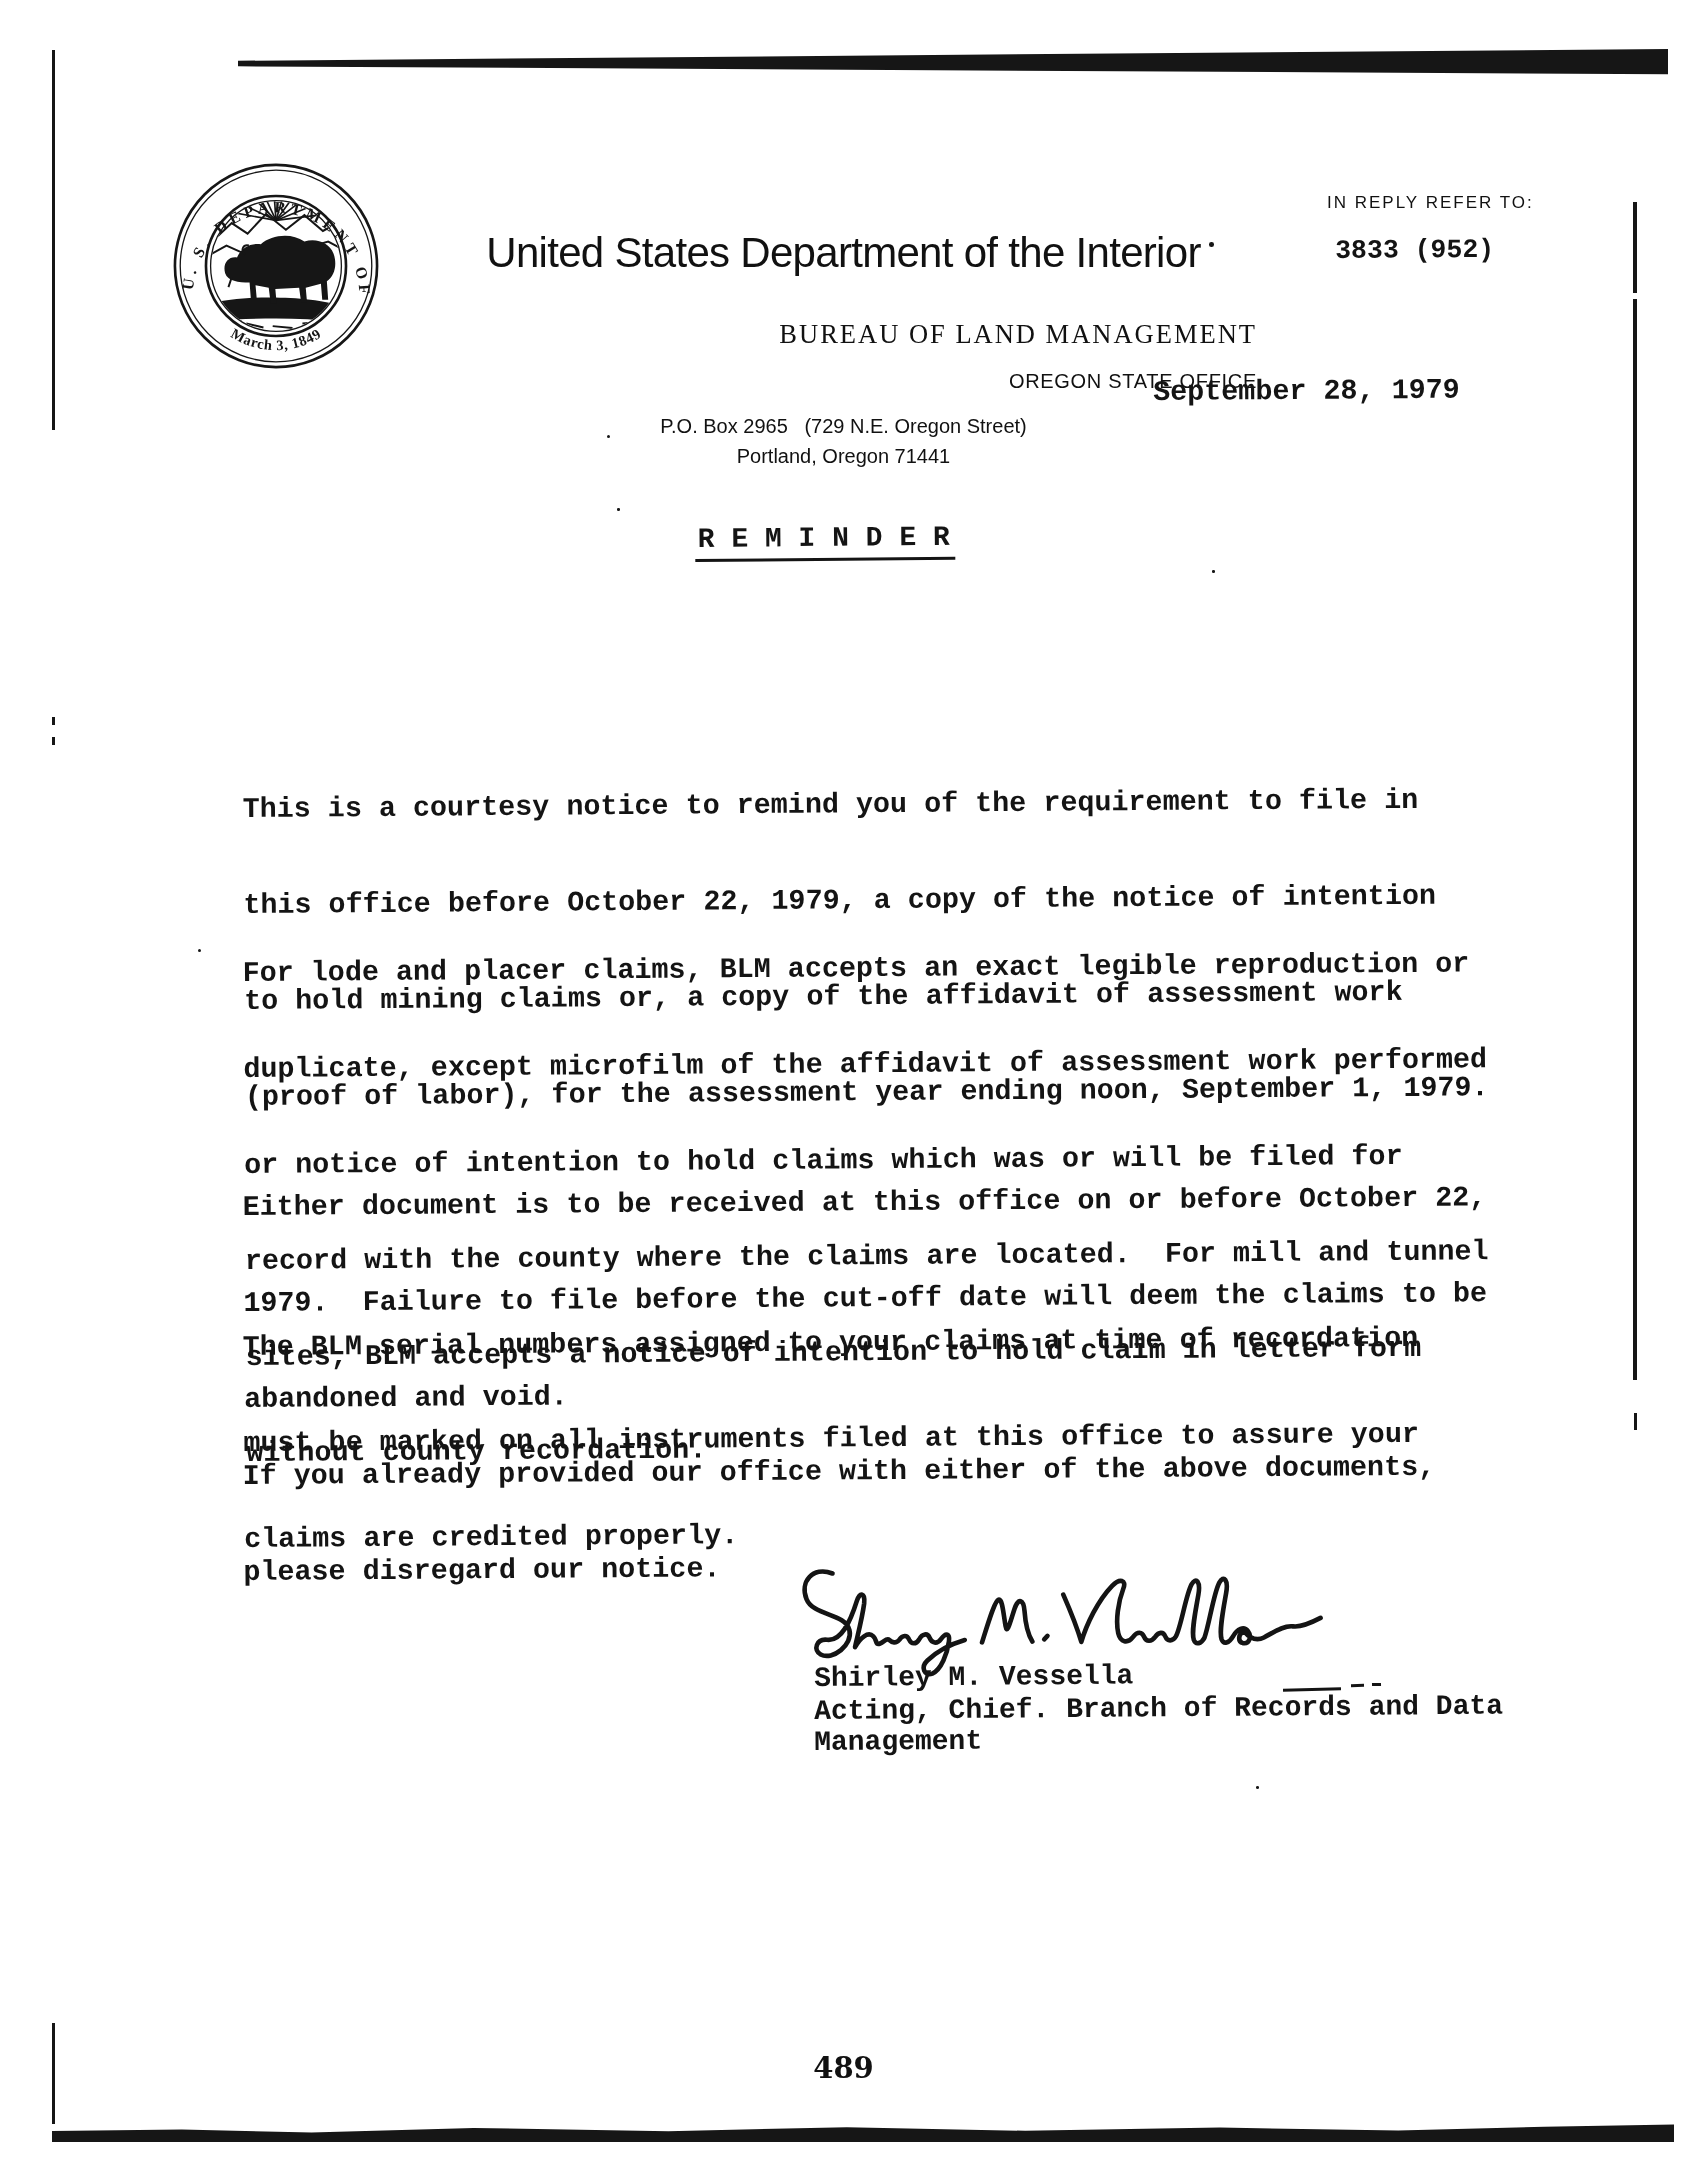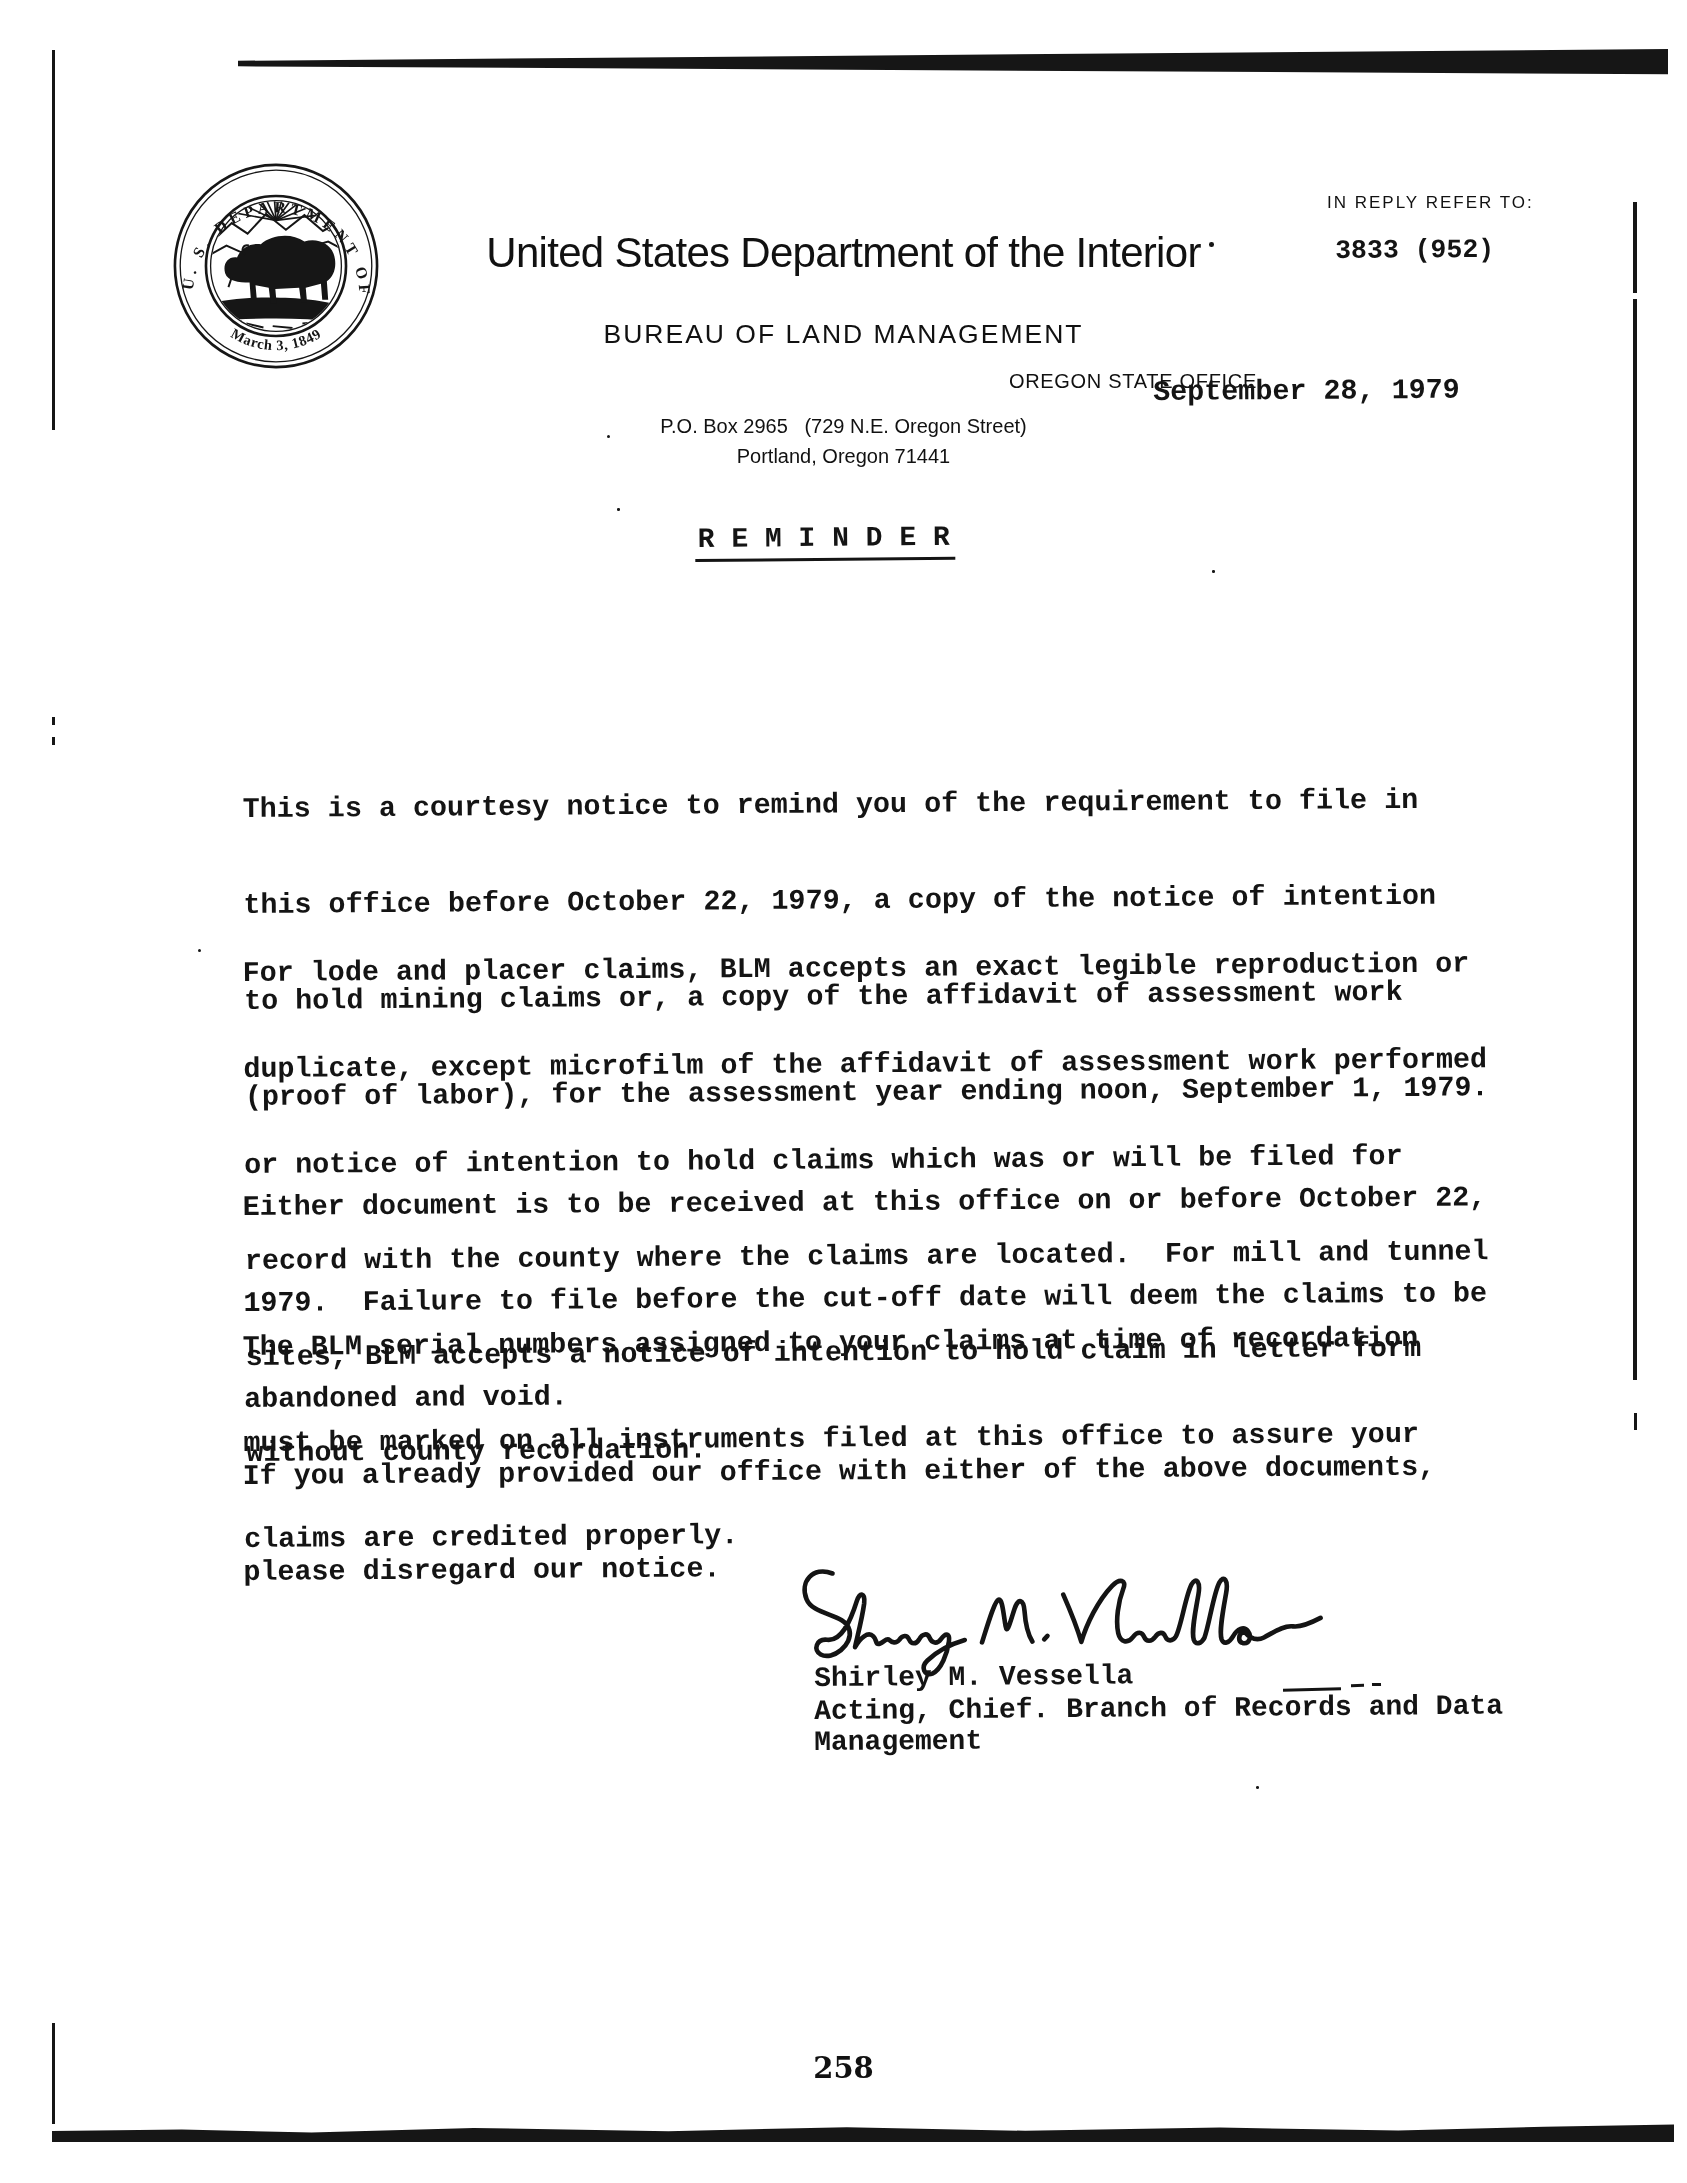--- a/index.html
+++ b/index.html
@@ -13,22 +13,22 @@
   .bottom-bar{left:52px;top:2122px;width:1622px;height:20px;background:#161616;
     clip-path:polygon(0 45%,8% 38%,16% 52%,26% 30%,38% 46%,49% 26%,60% 44%,72% 28%,83% 42%,92% 24%,100% 12%,100% 100%,0 100%);}
   .vline{width:3.3px;background:#161616;}
   .noise{background:#161616;border-radius:50%;}
   
   .letter-title{
     left:430px;top:232px;width:827px;text-align:center;
     font-family:Liberation Sans, sans-serif;
     font-size:42px;letter-spacing:-0.7px;white-space:nowrap;line-height:1;
   }
-  .bureau{left:430px;top:319px;width:827px;text-align:center;
-    font-size:26.5px;letter-spacing:2px;white-space:nowrap;font-weight:500;}
+  .bureau{left:430px;top:319px;width:827px;text-align:right;
+    font-size:26.5px;letter-spacing:2px;white-space:nowrap;font-weight:500;font-family:Liberation Serif, serif;}
   .office{left:430px;top:370px;width:827px;text-align:right;
     font-size:20px;letter-spacing:0.7px;white-space:nowrap;}
   .addr{left:430px;width:827px;text-align:center;font-size:20px;white-space:pre;margin-top:16px;}
   .reply-label{left:1327px;top:193px;font-size:17px;letter-spacing:2px;white-space:nowrap;}
   
   .tw{
     font-family:"Liberation Mono","DejaVu Sans Mono",monospace;
     font-weight:bold;color:#141414;white-space:pre;
     transform:rotate(-0.45deg);transform-origin:left top;
   }
@@ -164,14 +164,14 @@
     </g>
   </svg>
 </div>
 <div class="abs tw sig-typed" style="top:1663px;">Shirley M. Vessella</div>
 <div class="abs tw sig-typed" style="top:1696px;">Acting, Chief. Branch of Records and Data</div>
 <div class="abs tw sig-typed" style="top:1727px;">Management</div>
 <div class="abs dash" style="left:1283px;top:1688px;width:58px;height:3.3px;"></div>
 <div class="abs dash" style="left:1351px;top:1684px;width:13.2px;height:2.6px;"></div>
 <div class="abs dash" style="left:1372px;top:1683px;width:9.3px;height:2.6px;"></div>
 
-<div class="abs page-num">258</div>
+<div class="abs page-num">489</div>
 
 
 </body></html>

